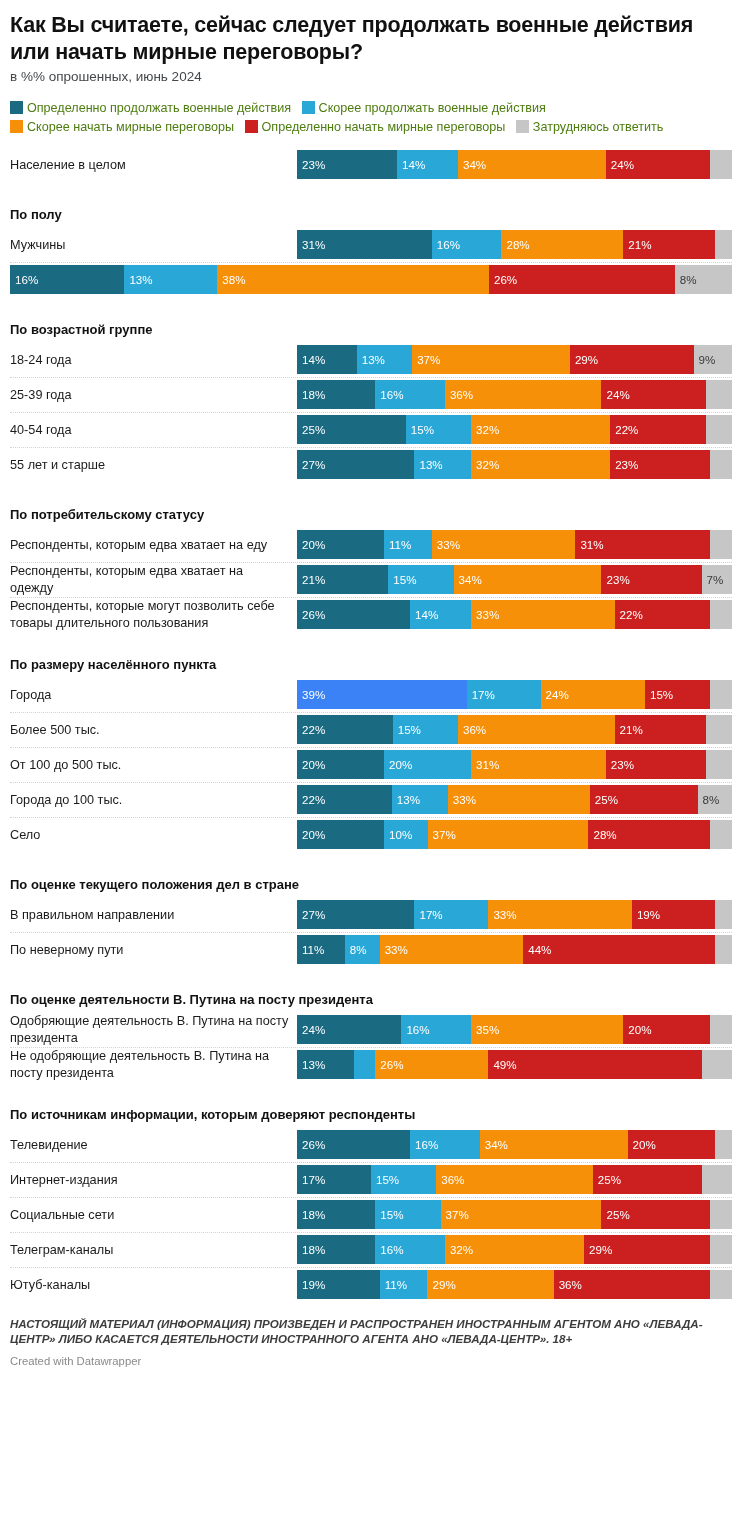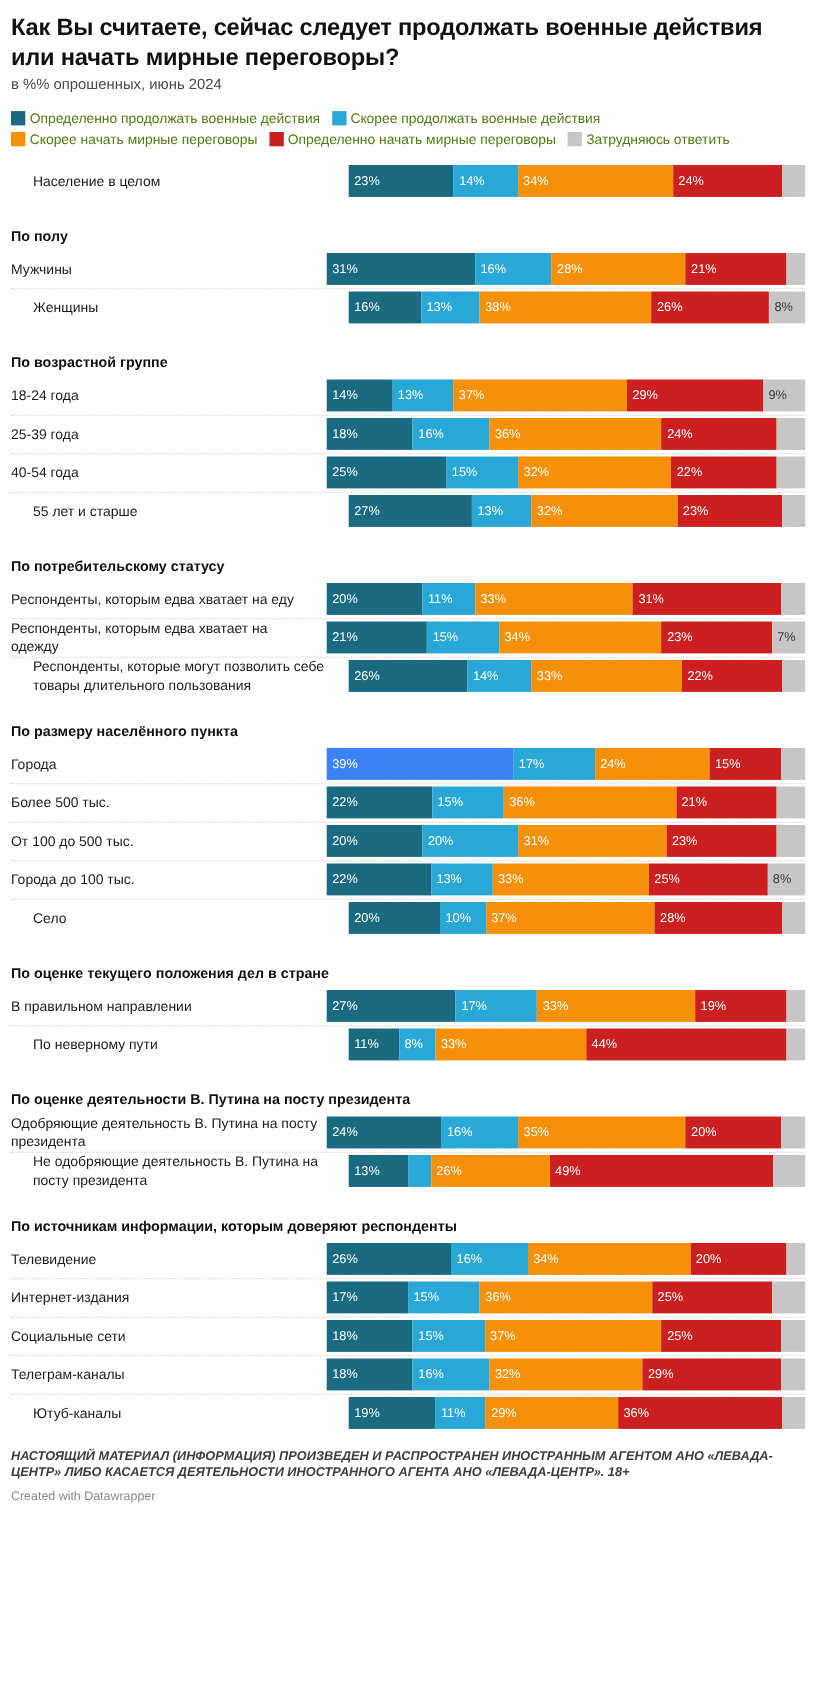--- a/index.html
+++ b/index.html
@@ -57,21 +57,21 @@
     color:#111;
     padding:12px 0 6px 0;
   }
 
   .row{
     display:flex;
     align-items:stretch;
     min-height:34px;
     border-bottom:1px dotted #d3d3d3;
   }
-  .row.nosep{border-bottom:1px solid transparent;margin-left:20px;}
+  .row.nosep{border-bottom:1px solid transparent;}
   .row-label{
     width:287px;
     flex:0 0 287px;
     font-size:12.7px;
     color:#1b1b1b;
     line-height:1.28;
     display:flex;
     align-items:center;
     padding-right:8px;
     box-sizing:border-box;
@@ -171,21 +171,20 @@
               <span>28%</span>
             </div>
             <div class="seg" style="background: rgb(204, 32, 32); width: 21%;">
               <span>21%</span>
             </div>
             <div class="seg gray" style="background: rgb(198, 198, 198); width: 4%;"></div>
           </div>
         </div>
       </div>
       <div class="row nosep">
-        <div class="row-label">Женщины</div>
         <div class="row-bars">
           <div class="bar">
             <div class="seg" style="background: rgb(26, 106, 130); width: 15.8416%;">
               <span>16%</span>
             </div>
             <div class="seg" style="background: rgb(41, 168, 216); width: 12.8713%;">
               <span>13%</span>
             </div>
             <div class="seg" style="background: rgb(247, 144, 9); width: 37.6238%;">
               <span>38%</span>

